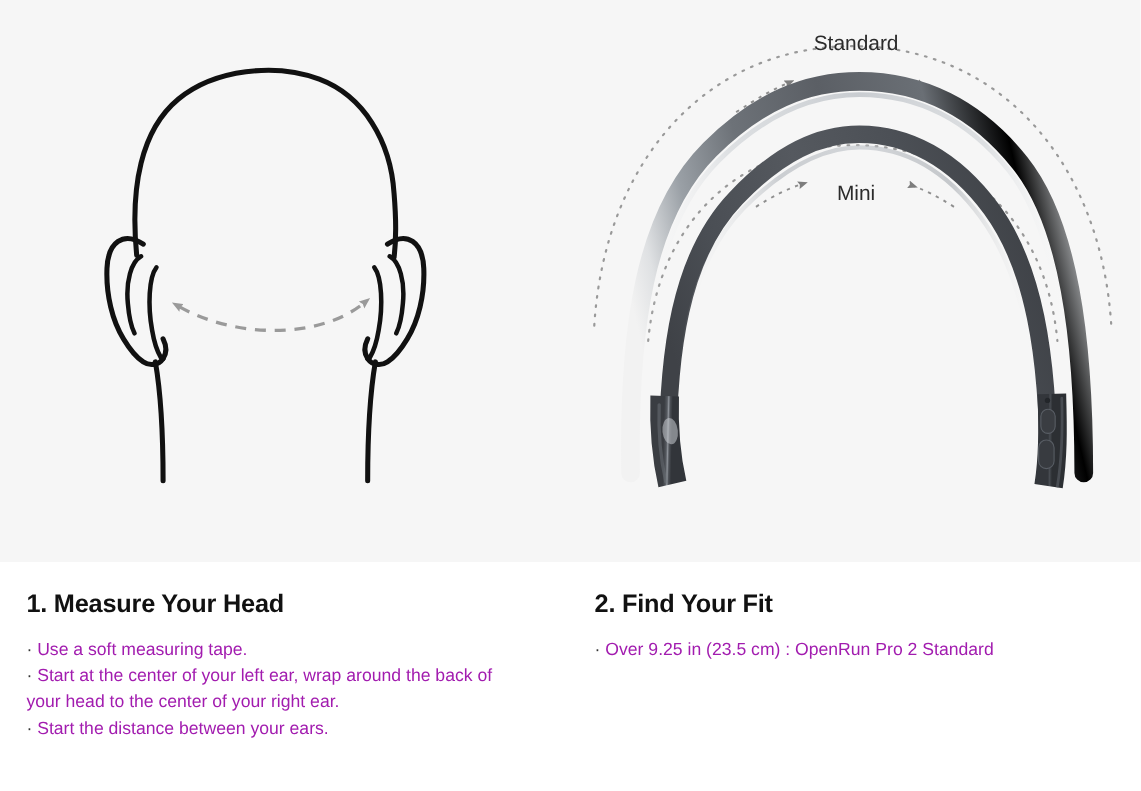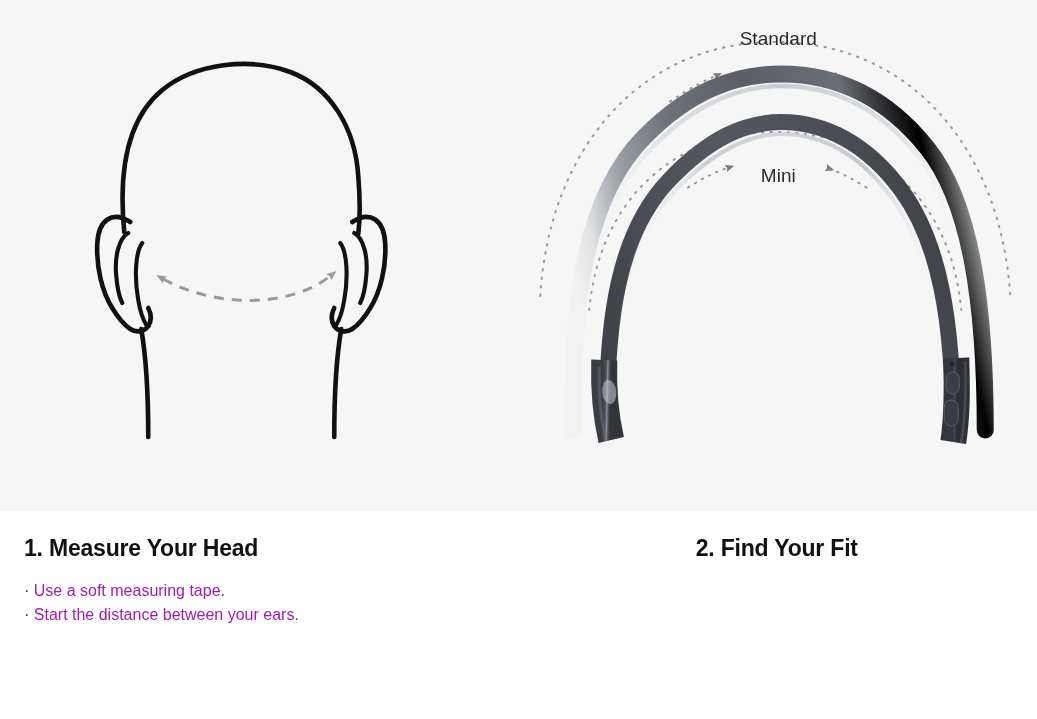--- a/index.html
+++ b/index.html
@@ -47,21 +47,21 @@
     background: #ffffff;
     display: flex;
     box-sizing: border-box;
     padding: 24px 0 0 0;
   }
   .col {
     box-sizing: border-box;
     width: 518.5px;
   }
   .col-left  { padding: 0 40px 0 24px; }
-  .col-right { padding: 0 24px 0 22px; text-align: center; }
+  .col-right { padding: 0 24px 0 22px; }
 
   .col h3 {
     margin: 0 0 16px 0;
     font-size: 23px;
     font-weight: bold;
     color: #111111;
     letter-spacing: -0.2px;
     line-height: 1.2;
   }
   .bullets {
@@ -252,23 +252,25 @@
       </svg>
     </div>
   </div>
 
   <div class="text-area">
 
     <div class="col col-left">
       <h3>1. Measure Your Head</h3>
       <ul class="bullets">
         <li>Use a soft measuring tape.</li>
+        <li>Start at the center of your left ear, wrap around the back of your head to the center of your right ear.</li>
         <li>Start the distance between your ears.</li>
       </ul>
     </div>
 
     <div class="col col-right">
       <h3>2. Find Your Fit</h3>
       <ul class="bullets">
+        <li>Over 9.25 in (23.5 cm) : OpenRun Pro 2 Standard</li>
       </ul>
     </div>
   </div>
 </div>
 
 </body></html>

